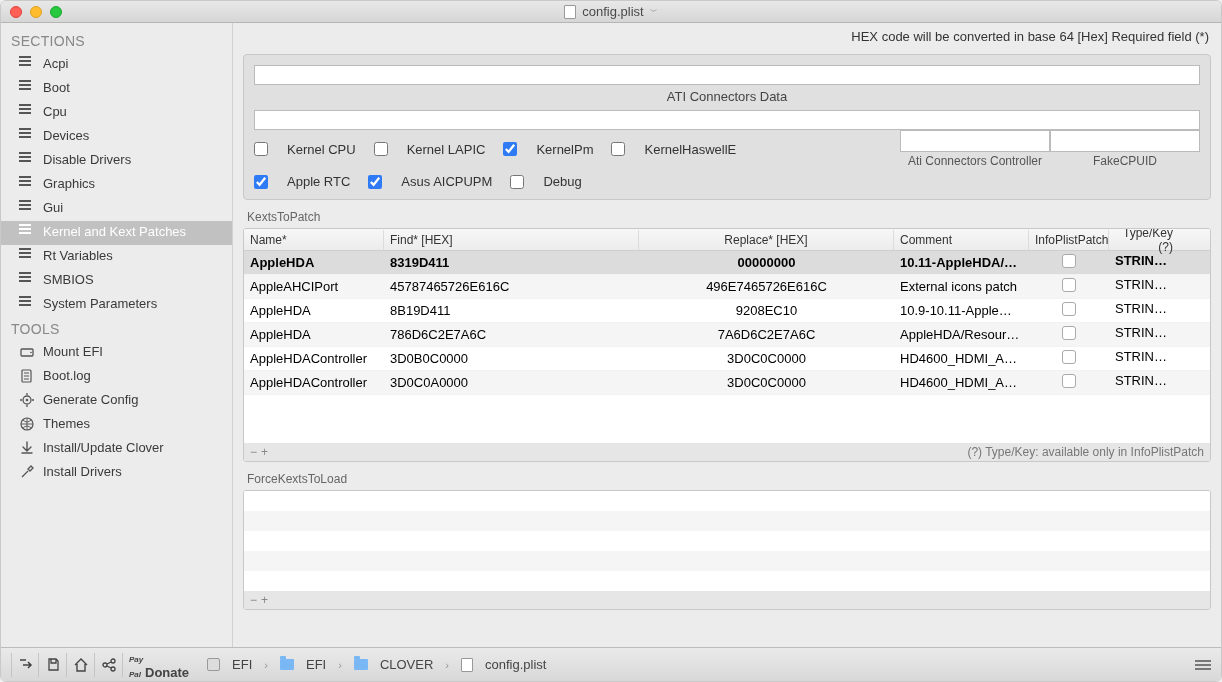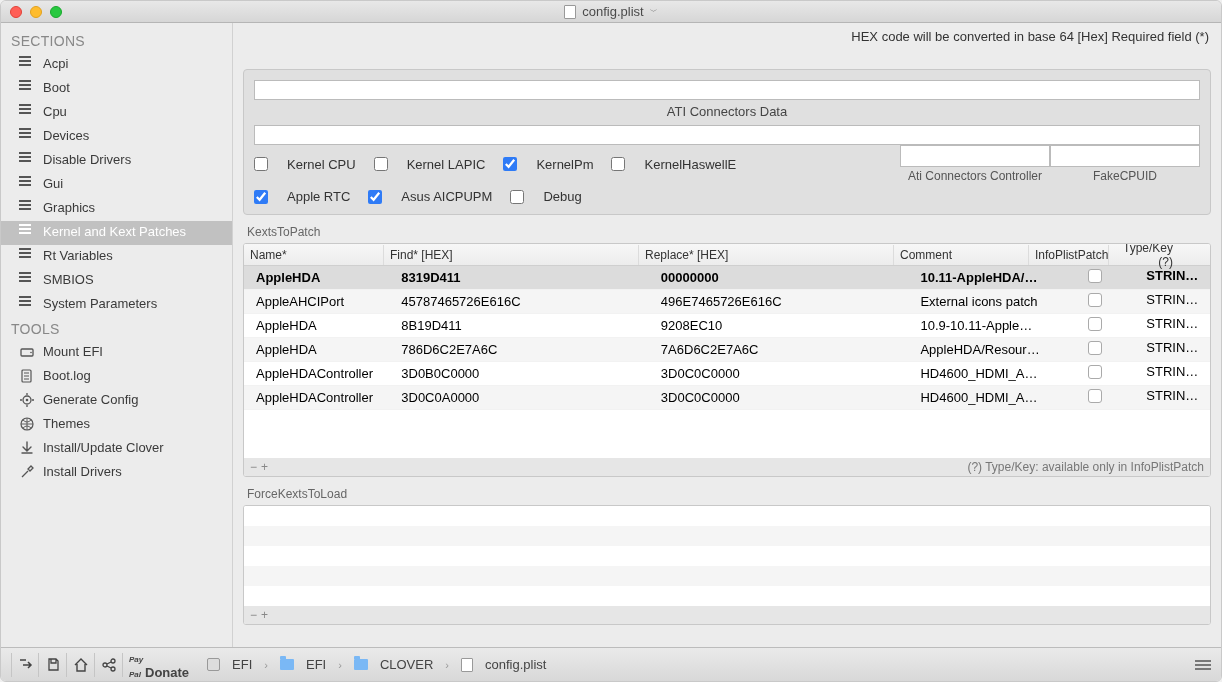--- a/index.html
+++ b/index.html
@@ -25,49 +25,49 @@
 .side-item .si-icon { width: 16px; text-align: center; font-size: 13px; color: #555; flex-shrink: 0; }
 .side-item.selected .si-icon { color: #fff; }
 .lines-icon { display: inline-flex; flex-direction: column; gap: 2px; }
 .lines-icon span { display: block; width: 12px; height: 2px; background: #555; }
 .side-item.selected .lines-icon span { background: #fff; }
 .tool-icon svg { width: 16px; height: 16px; display:block; }
 
 
 .content { flex: 1; background: #ececec; overflow-y: auto; padding: 0 10px 10px 10px; display: flex; flex-direction: column; }
 .topnote { text-align: right; font-size: 13px; color: #333; padding: 6px 2px 10px 2px; }
-.panel { background: #e0e0e0; border: 1px solid #c8c8c8; border-radius: 4px; padding: 10px; margin-top: 15px; }
+.panel { background: #e0e0e0; border: 1px solid #c8c8c8; border-radius: 4px; padding: 10px; }
 .wide-input { width: 100%; height: 20px; border: 1px solid #bbb; background: #fff; font-size: 12px; padding: 2px 4px; border-radius: 0; }
 .panel-label { text-align: center; font-size: 13px; color: #444; margin: 4px 0 6px 0; }
 .chk-row { display: flex; align-items: center; gap: 18px; flex-wrap: wrap; }
 .chk-row + .chk-row { margin-top: 6px; }
 label.ck { display: inline-flex; align-items: center; gap: 19px; font-size: 13px; color: #333; }
 input[type=checkbox] { width: 14px; height: 14px; accent-color: #2f7bf6; }
 .right-inputs { display: flex; gap: 0; margin-left: auto; }
 .right-inputs .col { display: flex; flex-direction: column; align-items: center; }
 .right-inputs input { width: 150px; height: 22px; border: 1px solid #bbb; }
 .right-inputs .lbl { font-size: 12px; color: #555; margin-top: 2px; }
 
 .section-label { font-size: 12px; color: #666; margin: 10px 0 4px 4px; }
 
 .table { border: 1px solid #c8c8c8; background: #ffffff; border-radius: 3px; overflow: hidden; }
 .thead, .trow { display: flex; align-items: center; }
 .thead { background: linear-gradient(#f7f7f7,#ececec); border-bottom: 1px solid #cfcfcf; font-size: 12px; color: #333; height: 22px; }
 .th { padding: 3px 6px; border-right: 1px solid #dcdcdc; }
 .th:last-child { border-right: none; }
 .c-name { width: 140px; }
 .c-find { width: 255px; }
-.c-replace { width: 255px; }
+.c-replace { width: 255px; text-align: center; }
 .c-comment { width: 135px; }
 .c-ipp { width: 80px; text-align: center; }
 .c-type { width: 70px; text-align: right; padding-right: 6px; }
 .trow { font-size: 13px; height: 24px; border-bottom: 1px solid #f2f2f2; }
 .trow:nth-child(even) { background: #f5f5f5; }
 .trow.sel { background: #dcdcdc; font-weight: 600; }
-.td { padding: 3px 6px; overflow: hidden; text-overflow: ellipsis; white-space: nowrap; margin-left: 6px; }
+.td { padding: 3px 6px; overflow: hidden; text-overflow: ellipsis; white-space: nowrap; }
 .td .cb { display:inline-block; width:14px; height:14px; border:1px solid #aaa; border-radius:3px; background:#fff; }
 .stepper { font-size: 9px; color: #777; line-height: 7px; display: inline-flex; flex-direction: column; margin-left: 4px; }
 
 .table-blank { height: 48px; background: #fff; }
 .table-footer { display: flex; align-items: center; justify-content: space-between; padding: 2px 6px; font-size: 12px; color: #777; background: #e6e6e6; }
 .pm { letter-spacing: 4px; color: #888; }
 
 .force-body { height: 100px; background: #fff; }
 .force-area { display: flex; flex-direction: column; }
 .force-row { height: 20px; }
@@ -147,29 +147,29 @@
           <span></span>
         </span>
         <span>Disable Drivers</span>
       </div>
     <div class="side-item">
         <span class="si-icon lines-icon">
           <span></span>
           <span></span>
           <span></span>
         </span>
+        <span>Graphics</span>
+      </div>
+    <div class="side-item">
+        <span class="si-icon lines-icon">
+          <span></span>
+          <span></span>
+          <span></span>
+        </span>
         <span>Gui</span>
-      </div>
-    <div class="side-item">
-        <span class="si-icon lines-icon">
-          <span></span>
-          <span></span>
-          <span></span>
-        </span>
-        <span>Graphics</span>
       </div>
     <div class="side-item selected">
         <span class="si-icon lines-icon">
           <span></span>
           <span></span>
           <span></span>
         </span>
         <span>Kernel and Kext Patches</span>
       </div>
     <div class="side-item">

